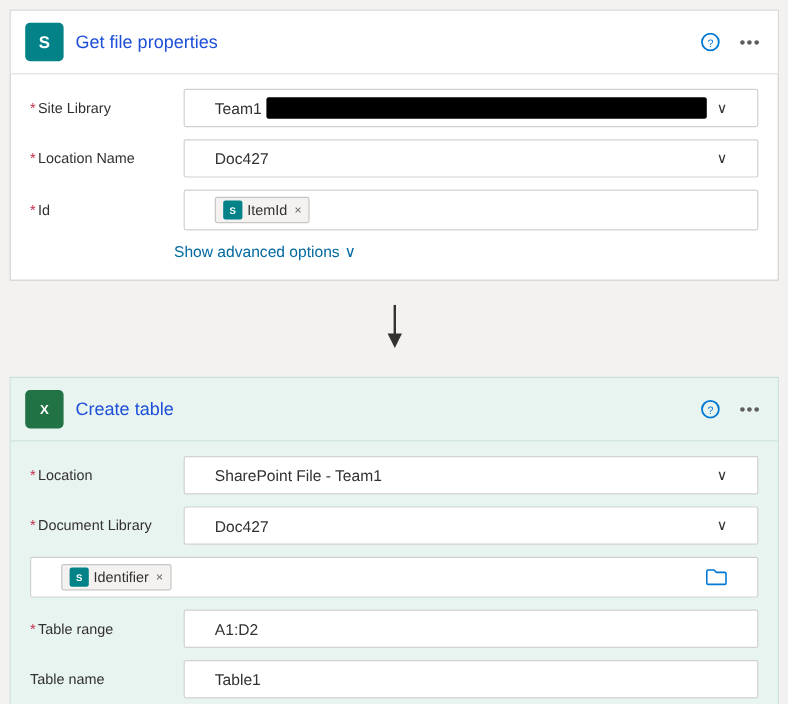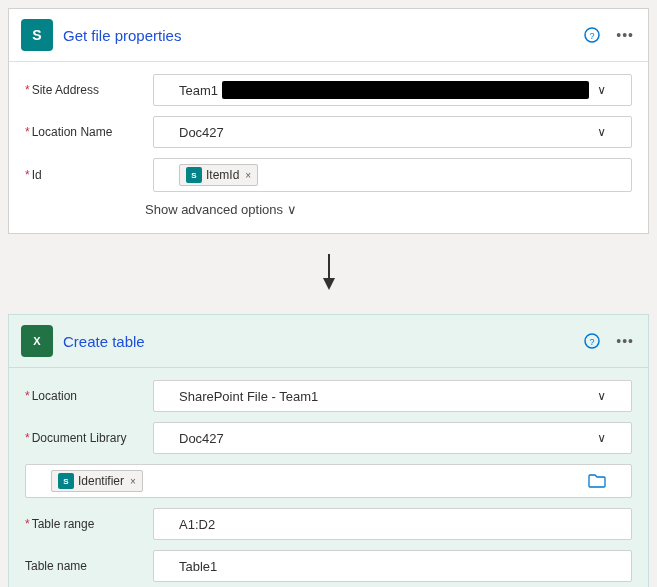--- a/index.html
+++ b/index.html
@@ -150,21 +150,21 @@
 
     .redacted-bar {
       background: #000;
       height: 18px;
       flex: 1;
       margin-right: 8px;
       border-radius: 2px;
     }
 
     .show-advanced {
-      color: #404040;
+      color: #0369a1;
       font-size: 13px;
       cursor: pointer;
       display: flex;
       align-items: center;
       gap: 4px;
       margin-top: 4px;
       margin-bottom: 4px;
       padding-left: 120px;
     }
 
@@ -212,21 +212,21 @@
       <button class="icon-btn">
         <span style="letter-spacing:1px; font-size:14px; color:#605e5c;">•••</span>
       </button>
     </div>
   </div>
 
   <div class="card-body">
 
     <div class="field-row">
       <div class="field-label">
-        <span class="required">*</span><span>Site Address</span>
+        <span class="required">*</span><span>Site Library</span>
       </div>
       <div class="field-input dropdown">
         <span style="flex-shrink:0; margin-right:4px;">Team1</span>
         <div class="redacted-bar"></div>
         <span class="dropdown-arrow">∨</span>
       </div>
     </div>
 
     <div class="field-row">
       <div class="field-label">

